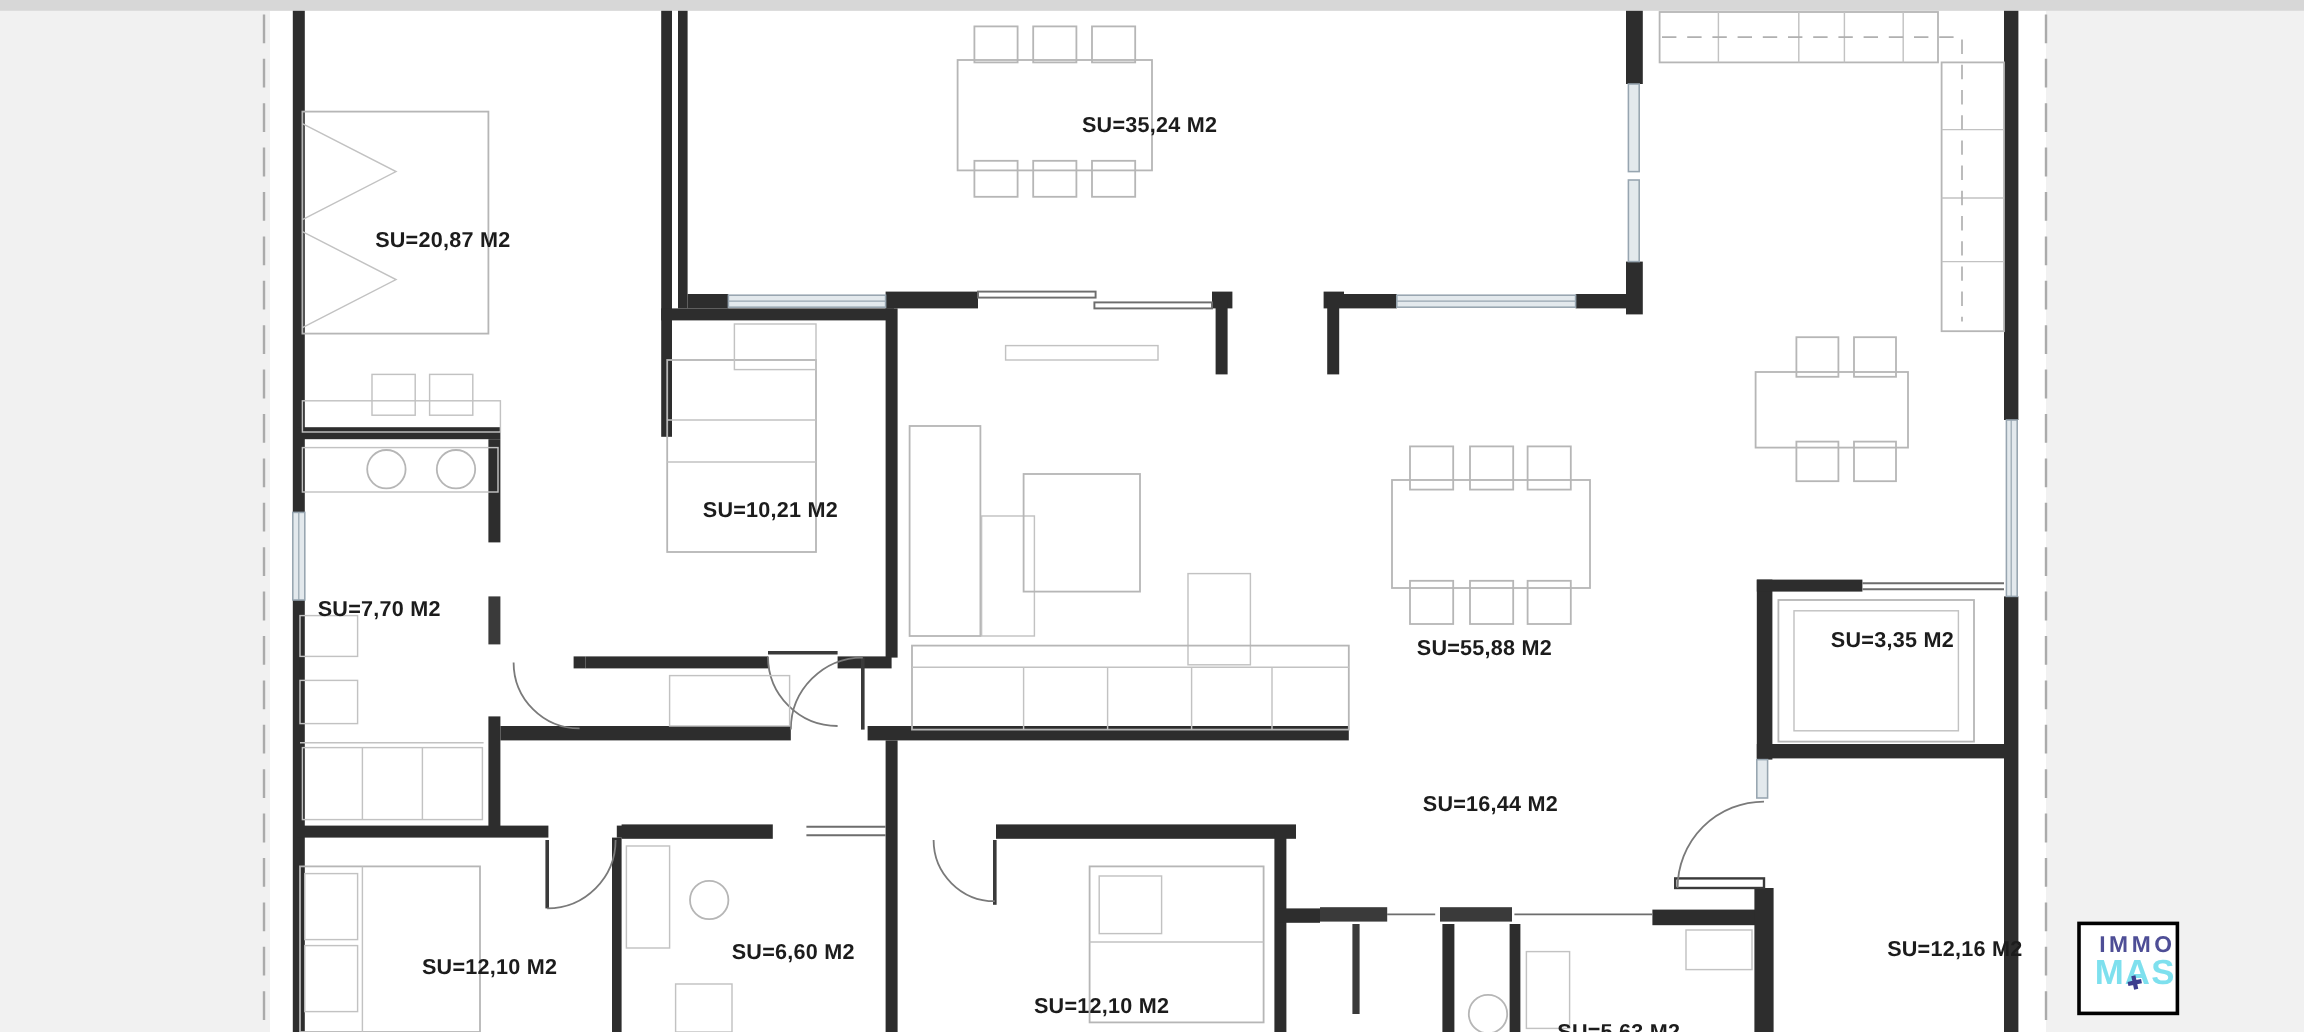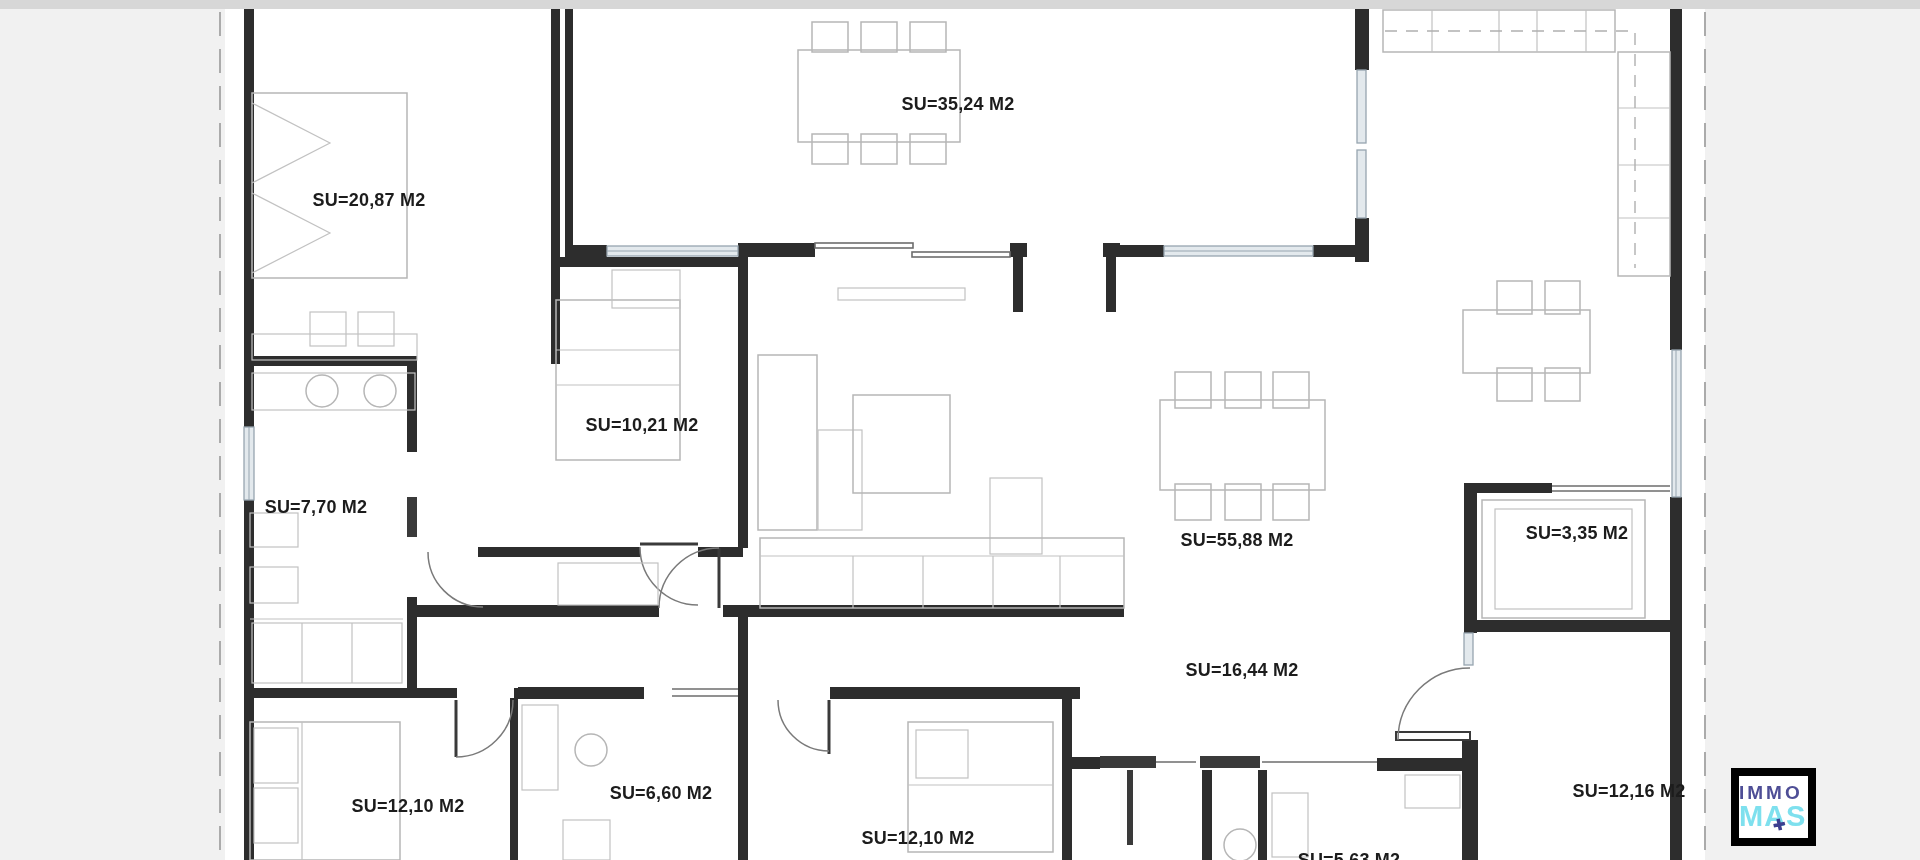--- a/index.html
+++ b/index.html
@@ -12,21 +12,21 @@
   .furn2{fill:none;stroke:#c2c2c2;stroke-width:1.2;}
   .win{fill:#e3e9ed;stroke:#97a5b0;stroke-width:1.3;}
   .winline{stroke:#97a5b0;stroke-width:1;}
   .glass{stroke:#6d6d6d;stroke-width:1.6;fill:none;}
   .arc{fill:none;stroke:#7a7a7a;stroke-width:1.5;}
   .leaf{stroke:#3a3a3a;stroke-width:3;}
   .dash{stroke:#ababab;stroke-width:2;stroke-dasharray:24 13;fill:none;}
   .kdash{stroke:#b0b0b0;stroke-width:1.4;stroke-dasharray:12 9;fill:none;}
   .roomlabel{font-family:"Liberation Sans",sans-serif;font-size:18px;font-weight:bold;fill:#1c1c1c;text-anchor:middle;letter-spacing:0.2px;}
   
-  .logo{position:absolute;left:1731px;top:768px;width:85px;height:78px;background:#ffffff;border:8px solid #000000;box-sizing:border-box;text-align:left;}
+  .logo{position:absolute;left:1731px;top:768px;width:85px;height:78px;background:#ffffff;border:3px solid #000000;box-sizing:border-box;text-align:right;}
   .logo-line1{display:block;margin-top:7px;font-size:19px;font-weight:bold;color:#4e4e96;letter-spacing:3px;line-height:1;}
   .logo-line2{display:block;margin-top:1px;font-size:29px;font-weight:bold;color:#7ee0ee;letter-spacing:1px;line-height:0.9;position:relative;}
   .logo-accent{position:absolute;left:49%;bottom:-2px;font-size:15px;font-weight:bold;color:#3d3e8f;transform:rotate(-12deg);}
 </style>
 </head>
 <body>
 
 <div class="stage">
 <svg width="1920" height="860" viewBox="0 0 1920 860">
 

